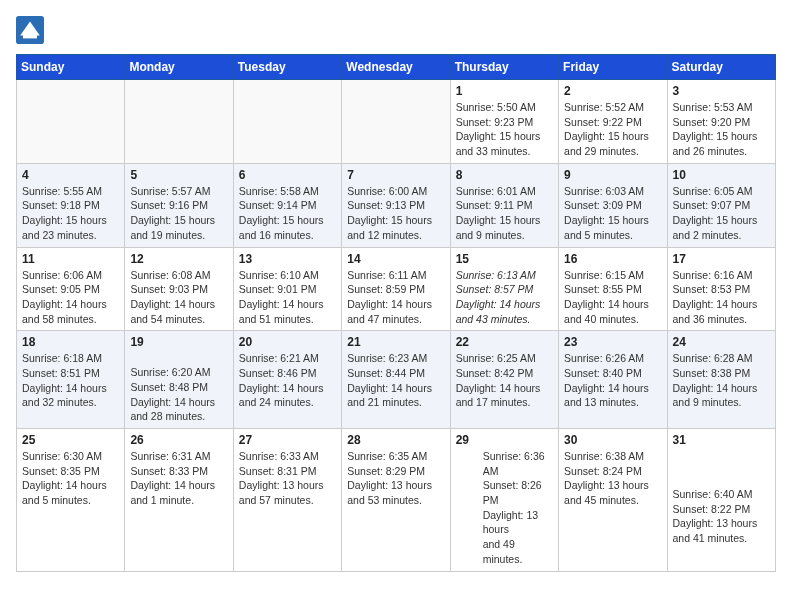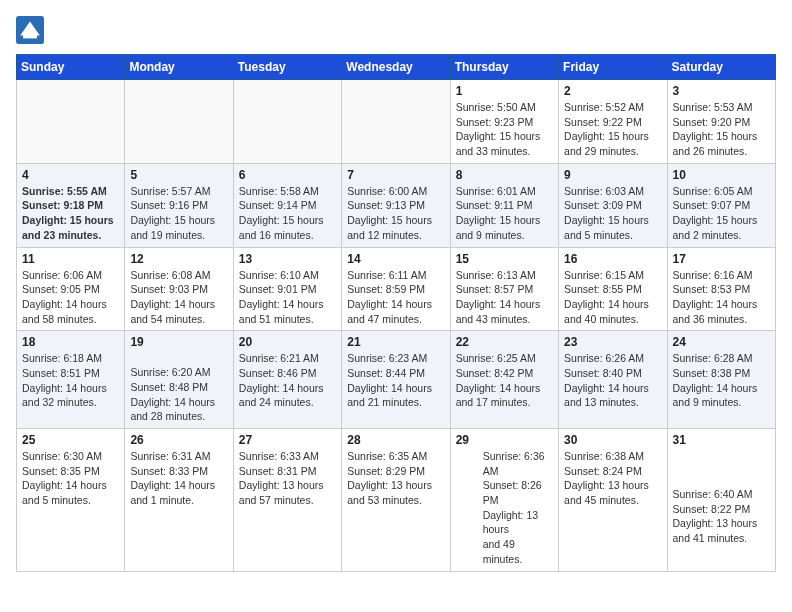--- a/index.html
+++ b/index.html
@@ -146,21 +146,21 @@
           <div class="day-num">3</div>
           <div class="day-info" style="white-space: pre-line;">Sunrise: 5:53 AM
 Sunset: 9:20 PM
 Daylight: 15 hours
 and 26 minutes.</div>
         </td>
       </tr>
       <tr>
         <td>
           <div class="day-num">4</div>
-          <div class="day-info" style="white-space: pre-line; font-weight: bold;">Sunrise: 5:55 AM
+          <div class="day-info" style="white-space: pre-line;">Sunrise: 5:55 AM
 Sunset: 9:18 PM
 Daylight: 15 hours
 and 23 minutes.</div>
         </td>
         <td>
           <div class="day-num">5</div>
           <div class="day-info" style="white-space: pre-line;">Sunrise: 5:57 AM
 Sunset: 9:16 PM
 Daylight: 15 hours
 and 19 minutes.</div>
@@ -225,21 +225,21 @@
         </td>
         <td>
           <div class="day-num">14</div>
           <div class="day-info" style="white-space: pre-line;">Sunrise: 6:11 AM
 Sunset: 8:59 PM
 Daylight: 14 hours
 and 47 minutes.</div>
         </td>
         <td>
           <div class="day-num">15</div>
-          <div class="day-info" style="white-space: pre-line;">Sunrise: 6:13 AM
+          <div class="day-info" style="white-space: pre-line; font-style: italic;">Sunrise: 6:13 AM
 Sunset: 8:57 PM
 Daylight: 14 hours
 and 43 minutes.</div>
         </td>
         <td>
           <div class="day-num">16</div>
           <div class="day-info" style="white-space: pre-line;">Sunrise: 6:15 AM
 Sunset: 8:55 PM
 Daylight: 14 hours
 and 40 minutes.</div>

